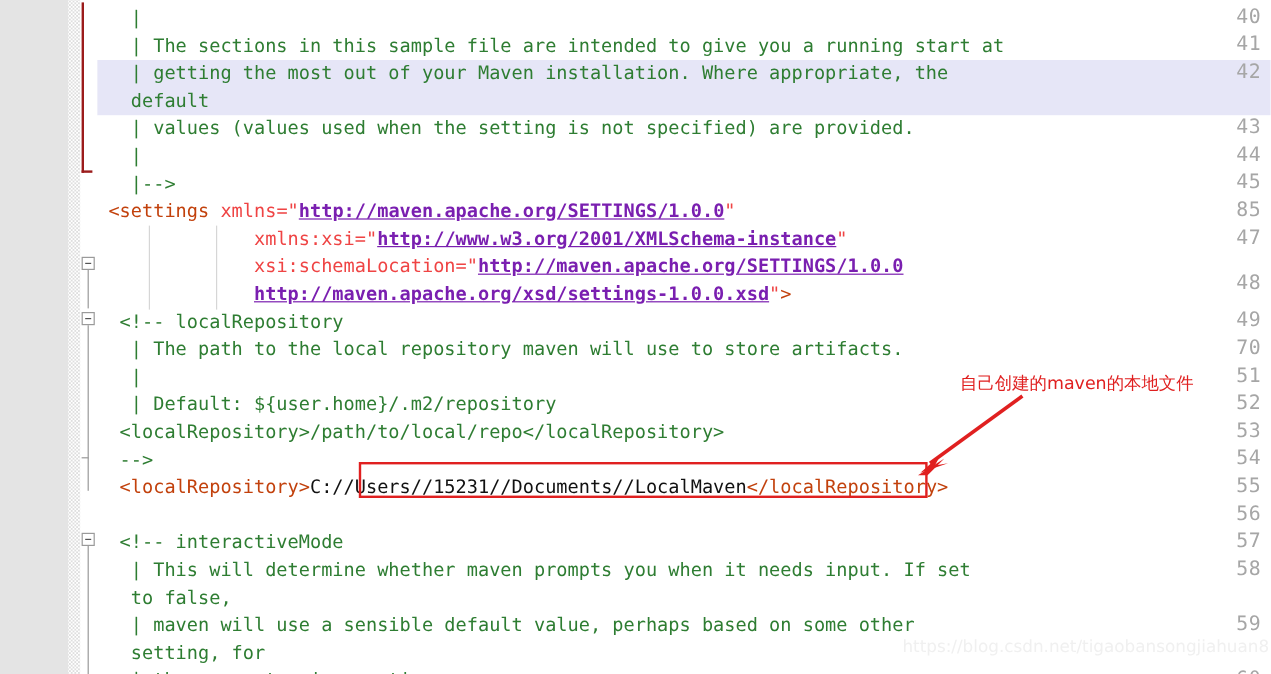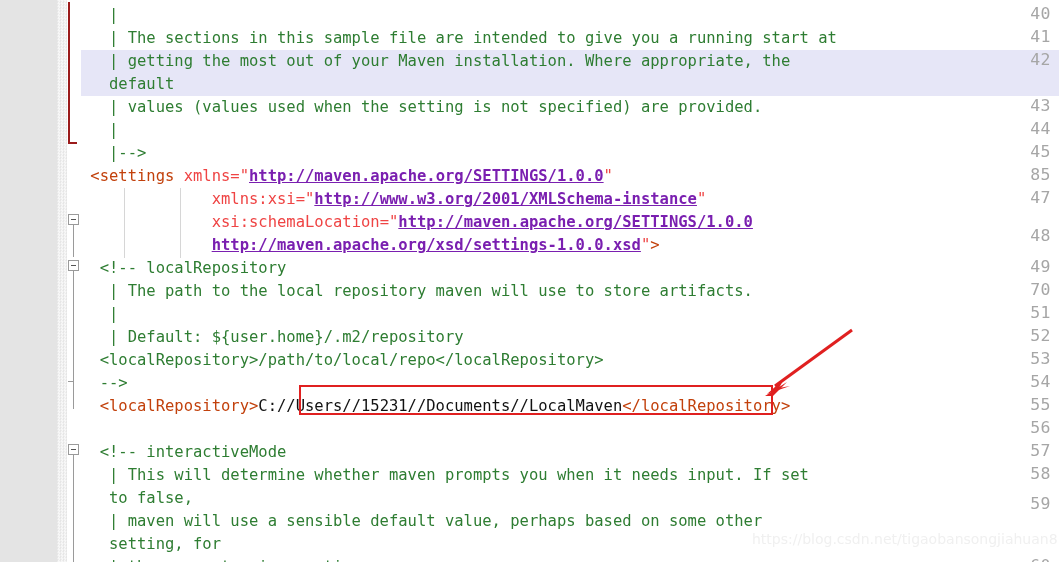--- a/index.html
+++ b/index.html
@@ -179,21 +179,21 @@
       <div class="ln" style="top: 257px;">49</div>
       <div class="ln" style="top: 280px;">70</div>
       <div class="ln" style="top: 303px;">51</div>
       <div class="ln" style="top: 326px;">52</div>
       <div class="ln" style="top: 349px;">53</div>
       <div class="ln" style="top: 372px;">54</div>
       <div class="ln" style="top: 395px;">55</div>
       <div class="ln" style="top: 418px;">56</div>
       <div class="ln" style="top: 441px;">57</div>
       <div class="ln" style="top: 464px;">58</div>
-      <div class="ln" style="top: 494px;">59</div>
+      <div class="ln" style="top: 510px;">59</div>
       <div class="ln" style="top: 556px;">60</div>
     </div>
 
   <div class="foldline fold-v" style="left:68px;top:2px;height:142px;"></div>
   <div class="foldline fold-h" style="left:68px;top:142px;width:9px;"></div>
 
   <div class="foldbox" style="left:68px;top:214px;"></div>
   <div class="foldstem" style="left:73px;top:225px;height:32px;"></div>
 
   <div class="foldbox" style="left:68px;top:260px;"></div>
@@ -204,20 +204,21 @@
   <div class="foldbox" style="left:68px;top:444px;"></div>
   <div class="foldstem" style="left:73px;top:455px;height:107px;"></div>
 
   <div class="iguide" style="left:124px;top:188px;height:70px;"></div>
   <div class="iguide" style="left:180px;top:188px;height:70px;"></div>
 
   <div class="code" id="codelines"><div class="row" style="top: 4px;"><span class="cmt">   | </span></div><div class="row" style="top: 27px;"><span class="cmt">   | The sections in this sample file are intended to give you a running start at</span></div><div class="row" style="top: 50px;"><span class="cmt">   | getting the most out of your Maven installation. Where appropriate, the</span></div><div class="row" style="top: 73px;"><span class="cmt">   default</span></div><div class="row" style="top: 96px;"><span class="cmt">   | values (values used when the setting is not specified) are provided.</span></div><div class="row" style="top: 119px;"><span class="cmt">   | </span></div><div class="row" style="top: 142px;"><span class="cmt">   |--&gt;</span></div><div class="row" style="top: 165px;"><span class="tag"> &lt;settings </span><span class="attr">xmlns=</span><span class="attr">"</span><span class="url">http://maven.apache.org/SETTINGS/1.0.0</span><span class="attr">"</span></div><div class="row" style="top: 188px;"><span class="plain">              </span><span class="attr">xmlns:xsi=</span><span class="attr">"</span><span class="url">http://www.w3.org/2001/XMLSchema-instance</span><span class="attr">"</span></div><div class="row" style="top: 211px;"><span class="plain">              </span><span class="attr">xsi:schemaLocation=</span><span class="attr">"</span><span class="url">http://maven.apache.org/SETTINGS/1.0.0</span></div><div class="row" style="top: 234px;"><span class="plain">              </span><span class="url">http://maven.apache.org/xsd/settings-1.0.0.xsd</span><span class="attr">"</span><span class="tag">&gt;</span></div><div class="row" style="top: 257px;"><span class="cmt">  &lt;!-- localRepository</span></div><div class="row" style="top: 280px;"><span class="cmt">   | The path to the local repository maven will use to store artifacts.</span></div><div class="row" style="top: 303px;"><span class="cmt">   |</span></div><div class="row" style="top: 326px;"><span class="cmt">   | Default: ${user.home}/.m2/repository</span></div><div class="row" style="top: 349px;"><span class="cmt">  &lt;localRepository&gt;/path/to/local/repo&lt;/localRepository&gt;</span></div><div class="row" style="top: 372px;"><span class="cmt">  --&gt;</span></div><div class="row" style="top: 395px;"><span class="tag">  &lt;localRepository&gt;</span><span class="plain">C://Users//15231//Documents//LocalMaven</span><span class="tag">&lt;/localRepository&gt;</span></div><div class="row" style="top: 418px;"><span class="plain"></span></div><div class="row" style="top: 441px;"><span class="cmt">  &lt;!-- interactiveMode</span></div><div class="row" style="top: 464px;"><span class="cmt">   | This will determine whether maven prompts you when it needs input. If set</span></div><div class="row" style="top: 487px;"><span class="cmt">   to false,</span></div><div class="row" style="top: 510px;"><span class="cmt">   | maven will use a sensible default value, perhaps based on some other</span></div><div class="row" style="top: 533px;"><span class="cmt">   setting, for</span></div><div class="row" style="top: 556px;"><span class="cmt">   | the parameter in question</span></div></div>
 
   <div class="redbox" style="left:299px;top:385px;width:474px;height:30px;"></div>
 
+  <div class="annot-text" style="left:800px;top:310px;">自己创建的maven的本地文件</div>
 
   <svg class="arrow-svg" style="left:735px;top:326px;" width="130" height="72" viewBox="0 0 130 72">
     <line x1="117" y1="4" x2="40" y2="60" stroke="#e02020" stroke-width="3"></line>
     <polygon points="32,68 49,53 44,62 55,60" fill="#e02020"></polygon>
     <polygon points="30,70 52,56 38,70" fill="#e02020"></polygon>
   </svg>
 
   <div class="watermark" style="left:752px;top:531px;">https://blog.csdn.net/tigaobansongjiahuan8</div>
 
 </div>

